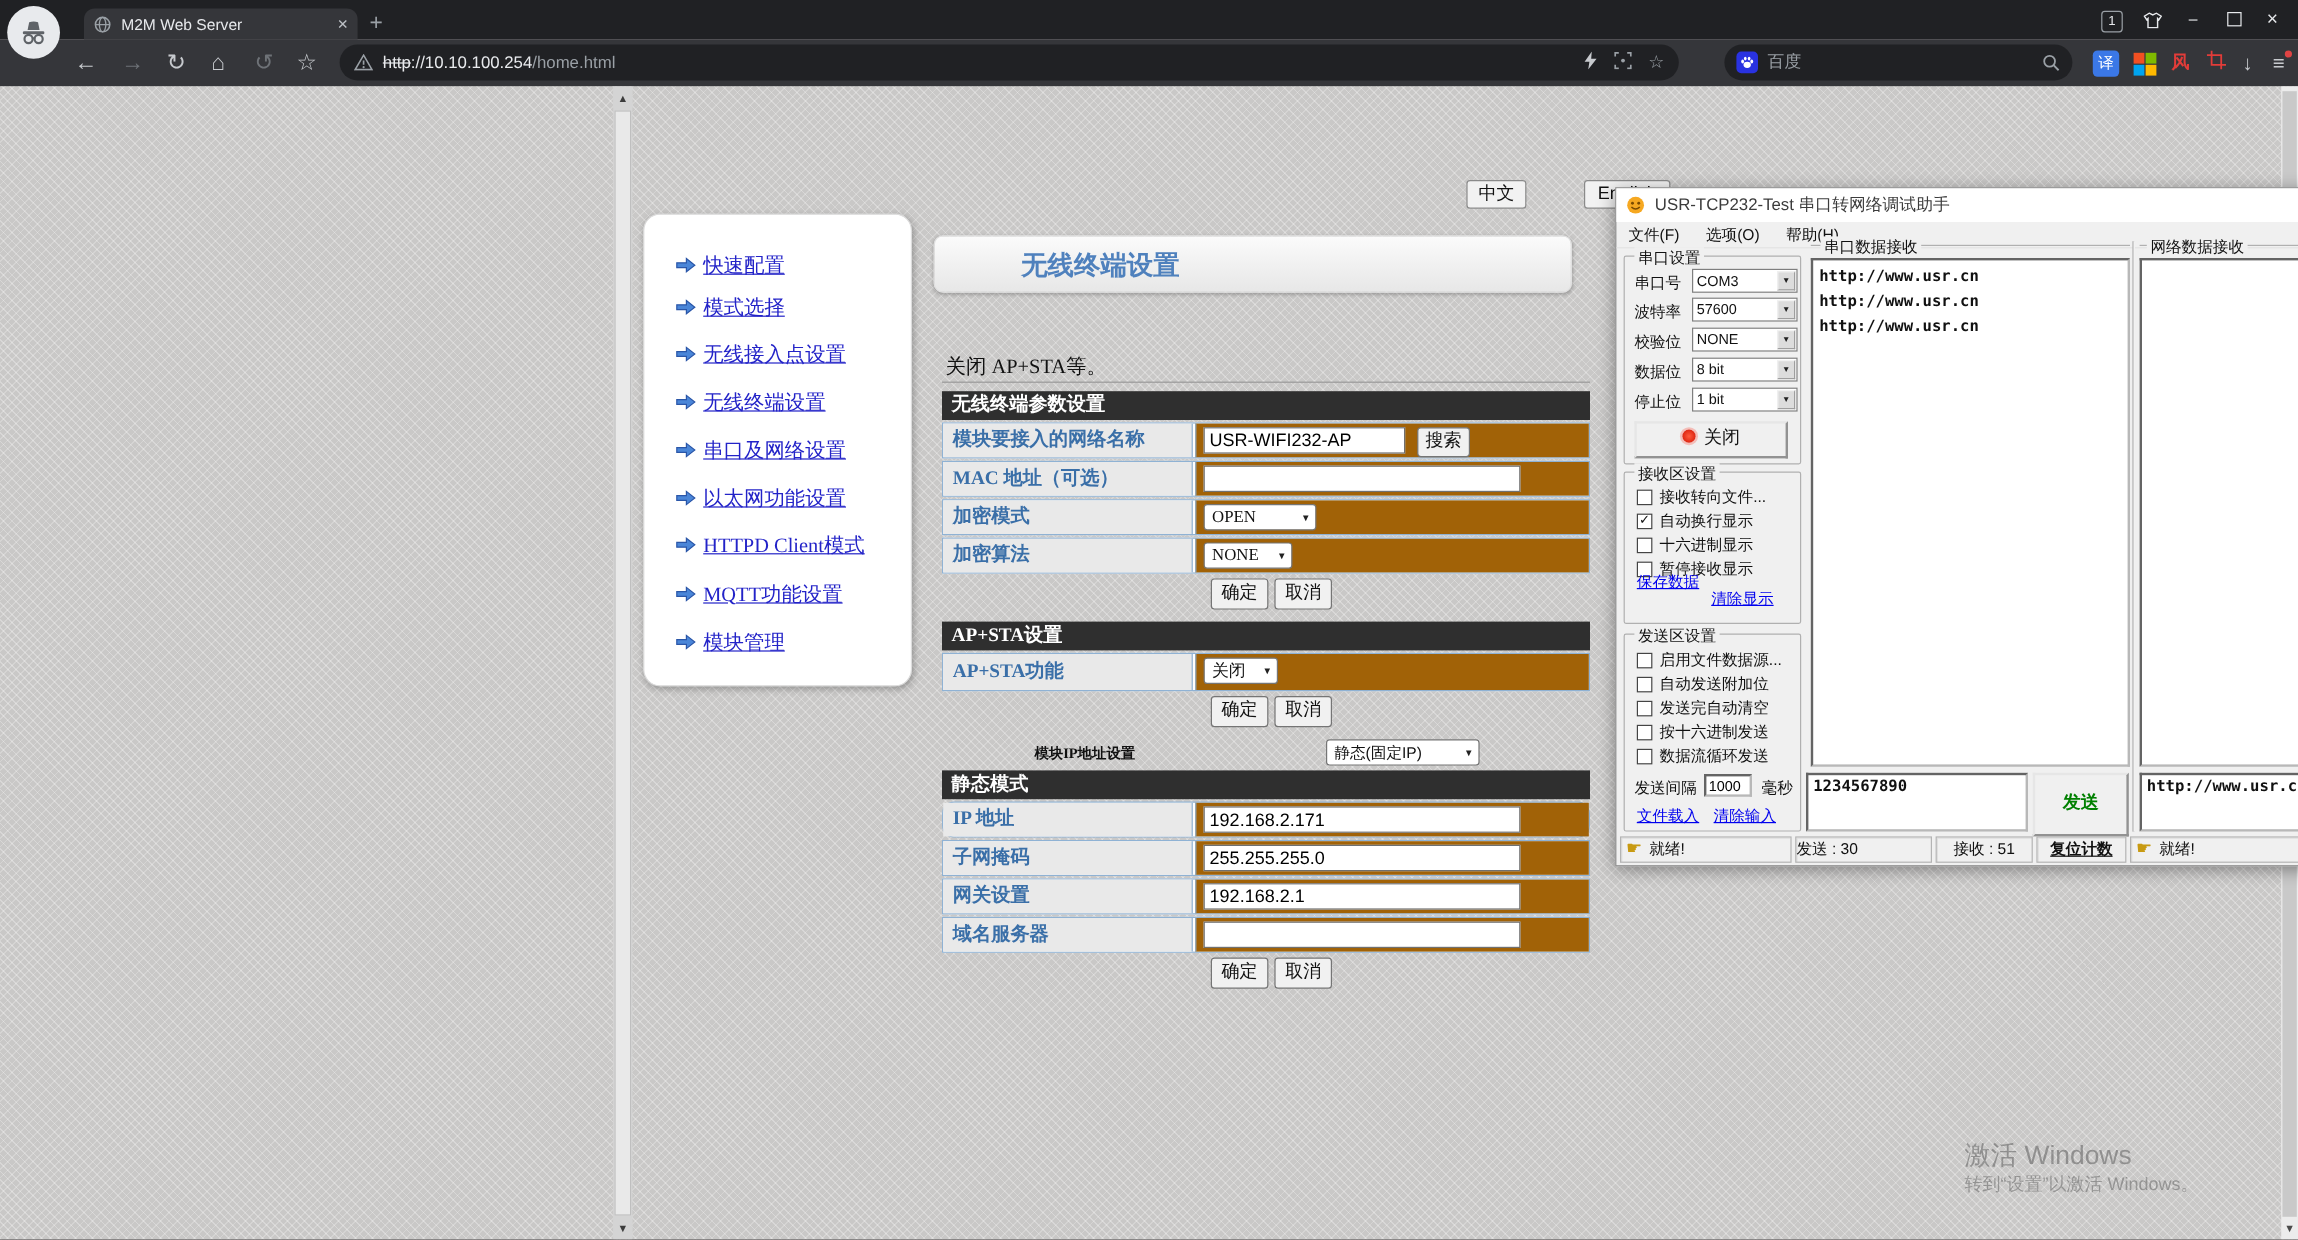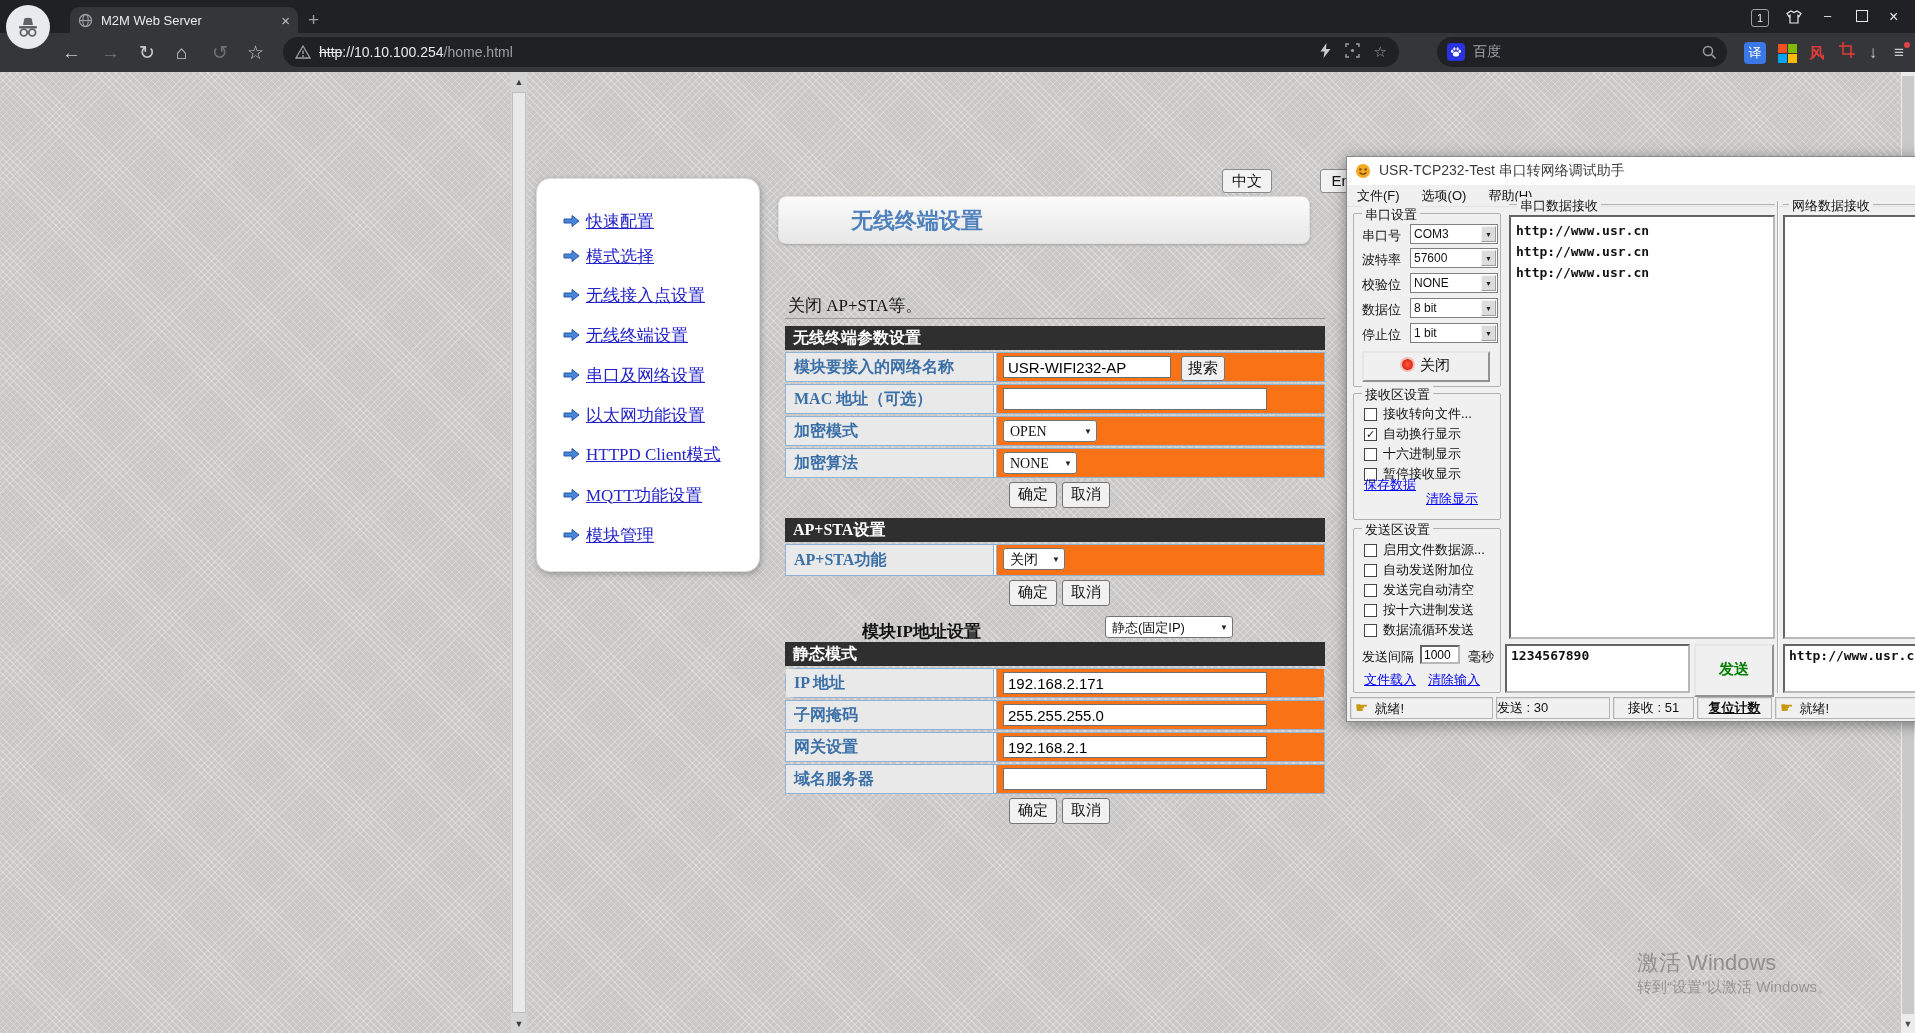--- a/index.html
+++ b/index.html
@@ -52,39 +52,39 @@
   .fsb-track{left:511px;top:0;width:16px;height:961px;background:#d4d4d4;}
   .fsb-btn{left:511px;width:16px;height:16px;background:#d4d4d4;color:#3c3c3c;font-size:9px;line-height:16px;text-align:center;}
   .fsb-thumb{left:512px;top:20px;width:14px;height:921px;background:#e9e9e9;border:1px solid #bfbfbf;box-sizing:border-box;}
 
   
   .bsb-track{left:1901px;top:0;width:14px;height:961px;background:#ececec;}
   .bsb-thumb{left:1902px;top:4px;width:12px;height:938px;background:#c9c9c9;}
   .bsb-btn{left:1901px;width:14px;height:16px;color:#4a4a4a;font-size:9px;line-height:16px;text-align:center;}
 
   .langbtn{top:78px;height:24px;background:#f2f2f2;border:1px solid #8a8a8a;border-radius:3px;
-           font-size:15px;color:#111;text-align:center;line-height:22px;box-sizing:border-box;margin-top:19px;}
+           font-size:15px;color:#111;text-align:center;line-height:22px;box-sizing:border-box;}
 
   .sidecard{left:536px;top:106px;width:222px;height:392px;background:#fff;border:1px solid #dcdcdc;
             border-radius:14px;box-shadow:1px 2px 6px rgba(0,0,0,.28);}
   .sideitem{left:26px;height:20px;display:flex;align-items:center;gap:6px;}
   .sideitem a{color:#2323c8;font-size:17px;text-decoration:underline;}
 
   .titlebox{left:778px;top:124px;width:530px;height:46px;background:linear-gradient(#fbfbfb,#e7e7e7);
             border:1px solid #e0e0e0;border-radius:8px;box-shadow:0 1px 3px rgba(0,0,0,.22);}
   .pagetitle{left:72px;top:9px;font-size:22px;font-weight:bold;color:#4f81bd;}
   .desc{left:788px;width:532px;font-size:17px;color:#111;}
   .hrline{left:785px;top:246px;width:540px;border-top:1px solid #9a9a9a;}
 
   .tbl{left:785px;width:540px;}
   .tbl-h{height:24px;line-height:24px;background:#2f2f2f;color:#fff;font-weight:bold;font-size:16px;padding-left:8px;}
   .trow{position:absolute;left:0;width:540px;height:30px;border:1px solid #8fb2d4;box-sizing:border-box;display:flex;background:#fff;}
   .tlabel{width:208px;background:#e9e9e9;color:#3a6fa8;font-weight:bold;font-size:16px;
           line-height:27px;padding-left:8px;border-right:1px solid #8fb2d4;box-sizing:border-box;}
-  .tval{flex:1;background:#f97316;border-left:1px solid #8fb2d4;margin-left:2px;padding:3px 0 4px 6px;display:flex;align-items:flex-start;gap:10px;}
+  .tval{flex:1;background:#a16207;border-left:1px solid #8fb2d4;margin-left:2px;padding:3px 0 4px 6px;display:flex;align-items:flex-start;gap:10px;}
   .inp-web{border:1px solid #707070;height:20px;font-size:15px;font-family:"Liberation Sans",sans-serif;
            padding:0 4px;background:#fff;box-sizing:content-box;}
   .btn-web{display:inline-block;background:#f1f1f1;border:1px solid #757575;border-radius:3px;
            font-size:15px;color:#111;text-align:center;}
   .sel-web{position:relative;background:#fff;border:1px solid #757575;border-radius:3px;height:22px;
            font-size:14px;color:#111;line-height:21px;padding:0 18px 0 6px;box-sizing:border-box;}
   .sel-web .arr{position:absolute;right:4px;top:0;font-size:8px;line-height:21px;color:#222;}
   .okrow{position:absolute;height:26px;}
   .okrow .btn-web{width:46px;height:24px;line-height:23px;position:absolute;top:0;}
 
@@ -340,21 +340,21 @@
         <div class="tval">
             <span class="sel-web" style="width:62px;"><span>关闭</span><span class="arr">▼</span></span>
           </div>
       </div>
     </div>
     <div class="abs okrow" style="left:785px;top:508px;width:540px;">
       <span class="btn-web serif" style="left:224px;">确定</span>
       <span class="btn-web serif" style="left:277px;">取消</span>
     </div>
 
-    <div class="abs serif" style="left:862px;top:548px;font-size:17px;font-weight:bold;color:#111;">模块IP地址设置</div>
+    <div class="abs serif" style="left:862px;top:548px;font-size:12px;font-weight:bold;color:#111;">模块IP地址设置</div>
     <div class="abs sel-web" style="left:1105px;top:544px;width:128px;font-size:13px;"><span>静态(固定IP)</span><span class="arr">▼</span></div>
 
     <div class="abs tbl serif" style="top:570px;">
       <div class="tbl-h">静态模式</div>
       <div class="trow" style="top:26px;border-radius:10px;">
         <div class="tlabel">IP 地址</div>
         <div class="tval">
             <input class="inp-web" style="width: 254px;" readonly="" value="192.168.2.171">
           </div>
       </div>

